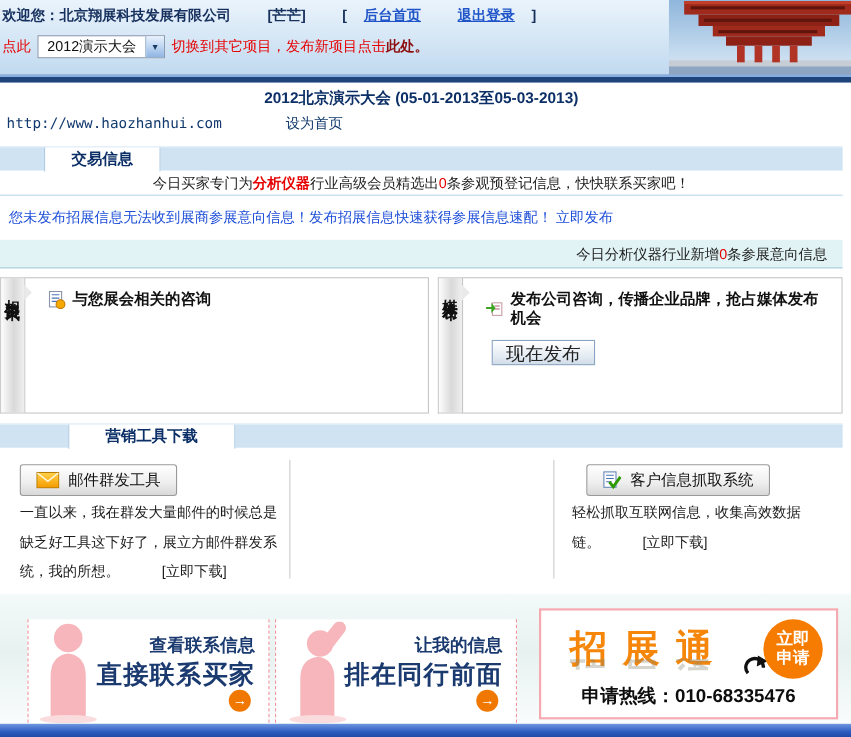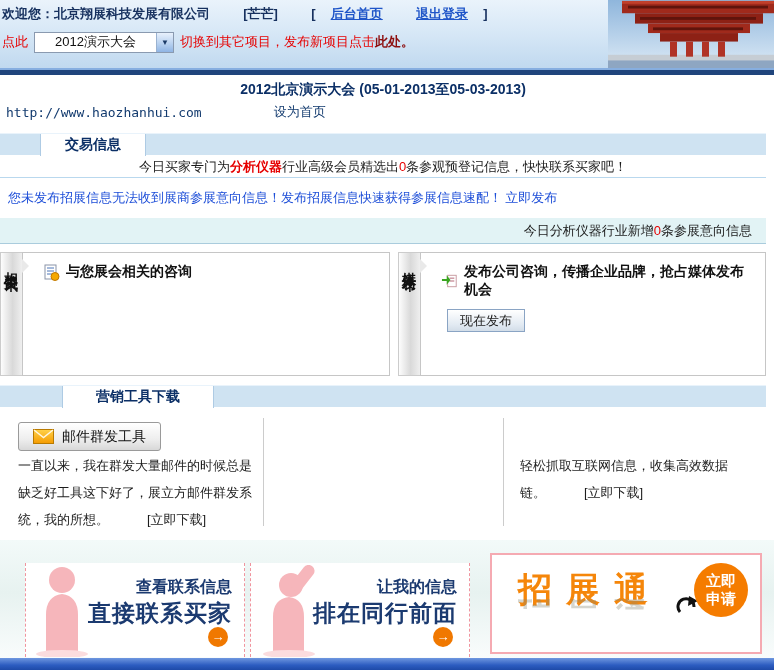--- a/index.html
+++ b/index.html
@@ -13,30 +13,30 @@
   #pavilion { position:absolute; right:0; top:0; width:166px; height:68px; display:block; }
   #welcome-row { position:absolute; left:2px; top:5px; height:18px; white-space:nowrap; }
   .navy-bold { color:#16305e; font-weight:bold; font-size:13px; }
   .hdr-spc { display:inline-block; width:26px; }
   .hdr-link { color:#1f55c8; text-decoration:underline; font-weight:bold; font-size:13px; cursor:pointer; }
   #switch-row { position:absolute; left:2px; top:31px; height:22px; display:flex; align-items:center; white-space:nowrap; }
   .red-txt { color:#e60000; font-size:13px; }
   .red-bold-dark { color:#8d0f0f; font-weight:bold; font-size:13px; }
   #project-select { display:inline-flex; align-items:center; margin:0 6px; height:21px; background:#fff;
     border:1px solid #8a9ab0; cursor:pointer; }
-  #project-select .sel-text { padding:0 20px; font-size:13px; color:#111;text-align:center; }
+  #project-select .sel-text { padding:0 8px; font-size:13px; color:#111;text-align:center; }
   #project-select .sel-arrow { width:17px; height:19px; text-align:center; line-height:19px; font-size:8px; color:#1b3a66;
     background:linear-gradient(180deg,#e8f1fc 0%,#b9d2f0 55%,#8fb4e4 100%); border-left:1px solid #9ab2d0; }
   #navy-bar { position:absolute; left:0; top:68px; width:774px; height:7px;
     background:#20457c; border-top:2px solid #86aee0; }
 
   
   #title-row { position:absolute; left:0; top:78px; width:766px; height:22px; text-align:center;
     font-weight:bold; font-size:14px; color:#0b2f66; line-height:22px; }
-  #url-row { position:absolute; left:6px; top:102px; height:20px; display:flex; align-items:center; gap:24px; }
+  #url-row { position:absolute; left:6px; top:102px; height:20px; display:flex; align-items:center; gap:10px; }
   #site-url { font-family:"DejaVu Sans Mono","Liberation Mono",monospace; font-size:13px; color:#123a6e; }
   #set-home { color:#123a6e; font-size:13px; cursor:pointer;margin-left:48px; }
 
   
   .tab-strip { position:absolute; left:0; width:766px; height:22px; background:#cfe3f2; border-top:1px solid #e9f3fb; }
   .tab { position:absolute; top:0; height:22px; background:#fff; border-left:1px solid #aecbe4; border-right:1px solid #aecbe4;
     text-align:center; line-height:21px; font-weight:bold; font-size:14px; color:#0b2f66; cursor:pointer; }
   #trade-strip { top:133px; }
   #trade-tab { left:40px; width:106px; }
   #tools-strip { top:385px; }
@@ -58,21 +58,21 @@
   #related-panel { left:0; width:390px; }
   #media-panel { left:398px; width:368px; }
   .side-strip { width:22px; height:100%; background:linear-gradient(90deg,#fdfdfd,#d9d9d9 55%,#efefef);
     border:1px solid #cccccc; border-right:none; position:relative; }
   .side-label { writing-mode:vertical-rl; text-orientation:upright; font-weight:bold; font-size:14px; color:#111;
     margin:8px auto 0; display:block; letter-spacing:2px; }
   .side-notch { position:absolute; right:-7px; top:6px; width:0; height:0;
     border-top:7px solid transparent; border-bottom:7px solid transparent; border-left:7px solid #e9e9e9; }
   .panel-box { flex:1; background:#fff; border:1px solid #c6c6c6; padding:10px 8px 0 20px; }
   .panel-head { display:flex; align-items:center; gap:6px; font-weight:bold; font-size:14px; color:#111; }
-  #media-publish-btn { margin:10px 0 0 6px; height:23px; padding:0 12px; font-size:13px; color:#222;
+  #media-publish-btn { margin:10px 0 0 6px; height:23px; padding:0 12px; font-size:17px; color:#222;
     background:linear-gradient(180deg,#ffffff,#e2eaf2 70%,#d2dde8); border:1px solid #8aa4c4; cursor:pointer;
     font-family:inherit; }
 
   
   #tools-section { position:absolute; left:0; top:408px; width:766px; height:132px; background:#fff; }
   .vdiv { position:absolute; top:10px; width:1px; height:108px; background:#cccccc; }
   #vdiv-1 { left:263px; } #vdiv-2 { left:503px; }
   .tool-btn { position:absolute; top:14px; height:29px; display:inline-flex; align-items:center; gap:8px;
     padding:12px 14px; background:linear-gradient(180deg,#ffffff,#eeeeee 60%,#d8d8d8); border:1px solid #9a9a9a;
     border-radius:3px; font-size:14px; color:#111; cursor:pointer; font-family:inherit; }
@@ -249,20 +249,30 @@
           </defs>
         <rect x="0.5" y="0.5" width="20" height="14" fill="url(#env)" stroke="#b97a00"></rect>
         <path d="M1 1 L10.5 8.5 L20 1" fill="none" stroke="#fff7e0" stroke-width="1.4"></path>
       </svg>
       <span>邮件群发工具</span>
     </button>
     <div id="email-desc" class="tool-desc">
       <span>一直以来，我在群发大量邮件的时候总是缺乏好工具这下好了，展立方邮件群发系统，我的所想。</span><span class="dl-link">[立即下载]</span>
     </div>
 
+    <button id="crawler-tool-btn" class="tool-btn">
+      <svg width="17" height="17" viewBox="0 0 17 17">
+        <rect x="1" y="1" width="11" height="14" fill="#ffffff" stroke="#6888b8"></rect>
+        <line x1="3" y1="4" x2="10" y2="4" stroke="#4a74b8"></line>
+        <line x1="3" y1="7" x2="10" y2="7" stroke="#4a74b8"></line>
+        <line x1="3" y1="10" x2="8" y2="10" stroke="#4a74b8"></line>
+        <path d="M6 10 l3.5 4.5 6.5-9" fill="none" stroke="#2e9900" stroke-width="2.6"></path>
+      </svg>
+      <span>客户信息抓取系统</span>
+    </button>
     <div id="crawler-desc" class="tool-desc">
       <span>轻松抓取互联网信息，收集高效数据链。</span><span class="dl-link">[立即下载]</span>
     </div>
   </div>
 
   <div id="promo-section">
 
     <div id="promo-1" class="promo-card">
       <svg class="promo-person" width="72" height="92" viewBox="0 0 72 92">
         <circle cx="30" cy="15" r="13" fill="#f6b6bb"></circle>
@@ -294,17 +304,18 @@
       <div id="zzt-title">招展通</div>
       <div id="zzt-reflect">招展通</div>
       <svg id="swirl-arrow" width="22" height="22" viewBox="0 0 22 22">
         <path d="M4 17 A8 8 0 1 1 18 12" fill="none" stroke="#111111" stroke-width="3"></path>
         <polygon points="13,1 22,6 12,11" fill="#111111"></polygon>
       </svg>
       <div id="apply-badge">
         <span>立即</span>
         <span>申请</span>
       </div>
+      <div id="hotline">申请热线：010-68335476</div>
     </div>
   </div>
 
   <div id="bottom-bar"></div>
 </div>
 
 </body></html>

